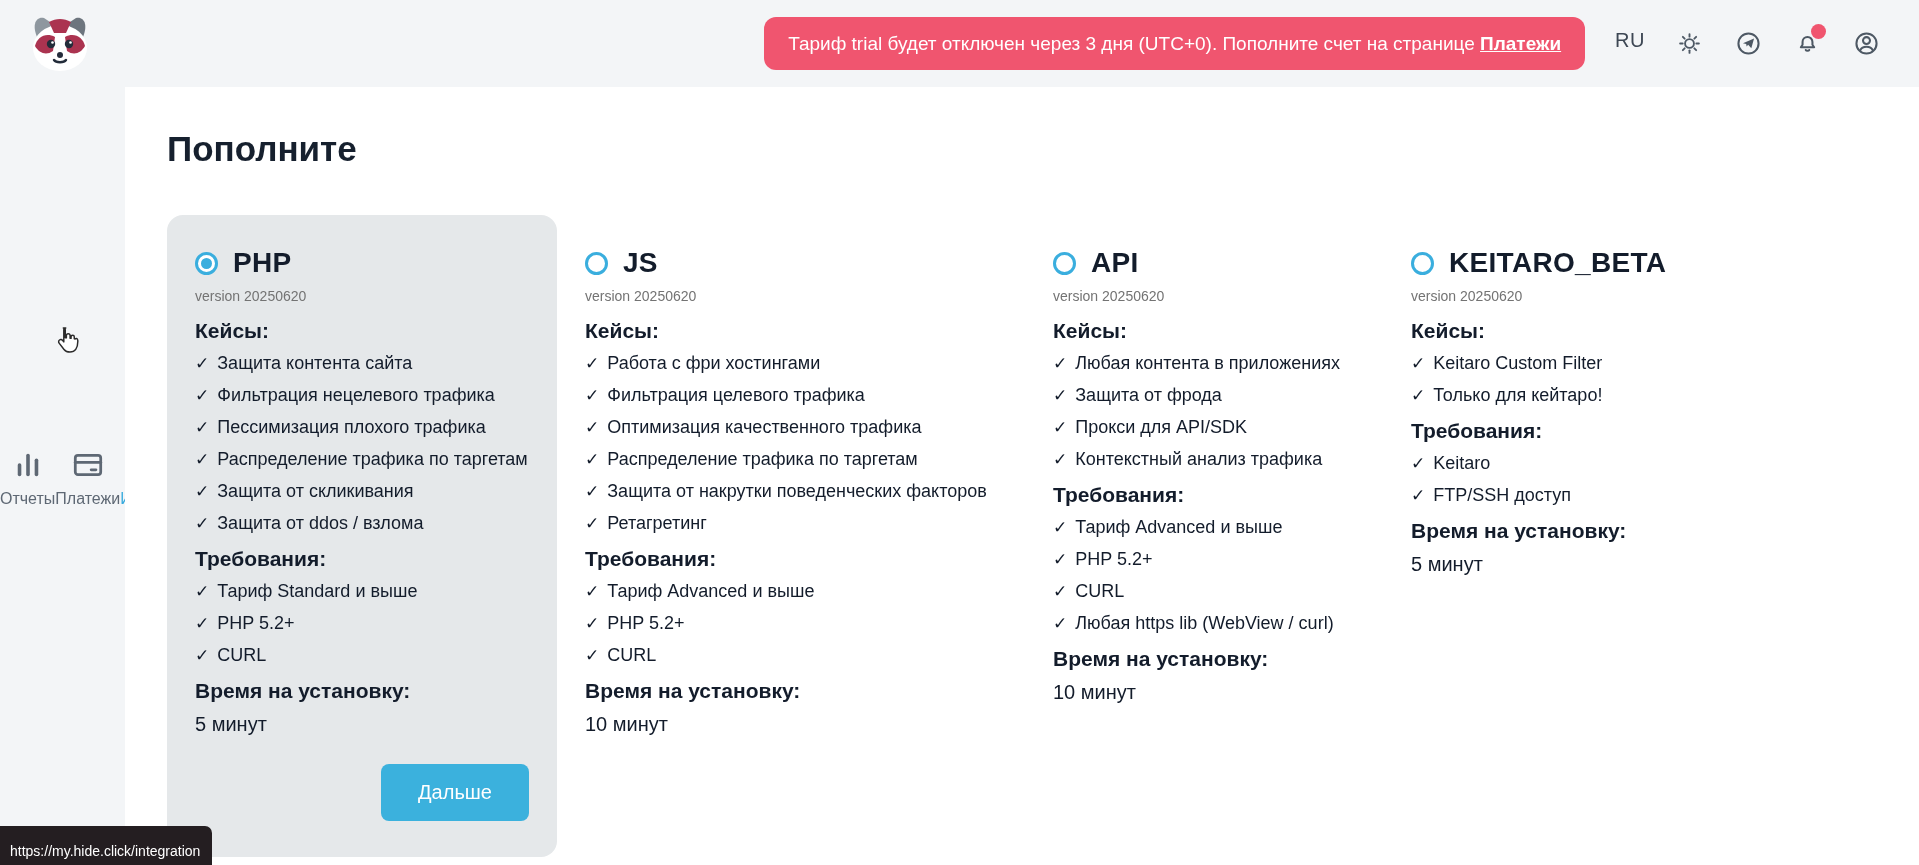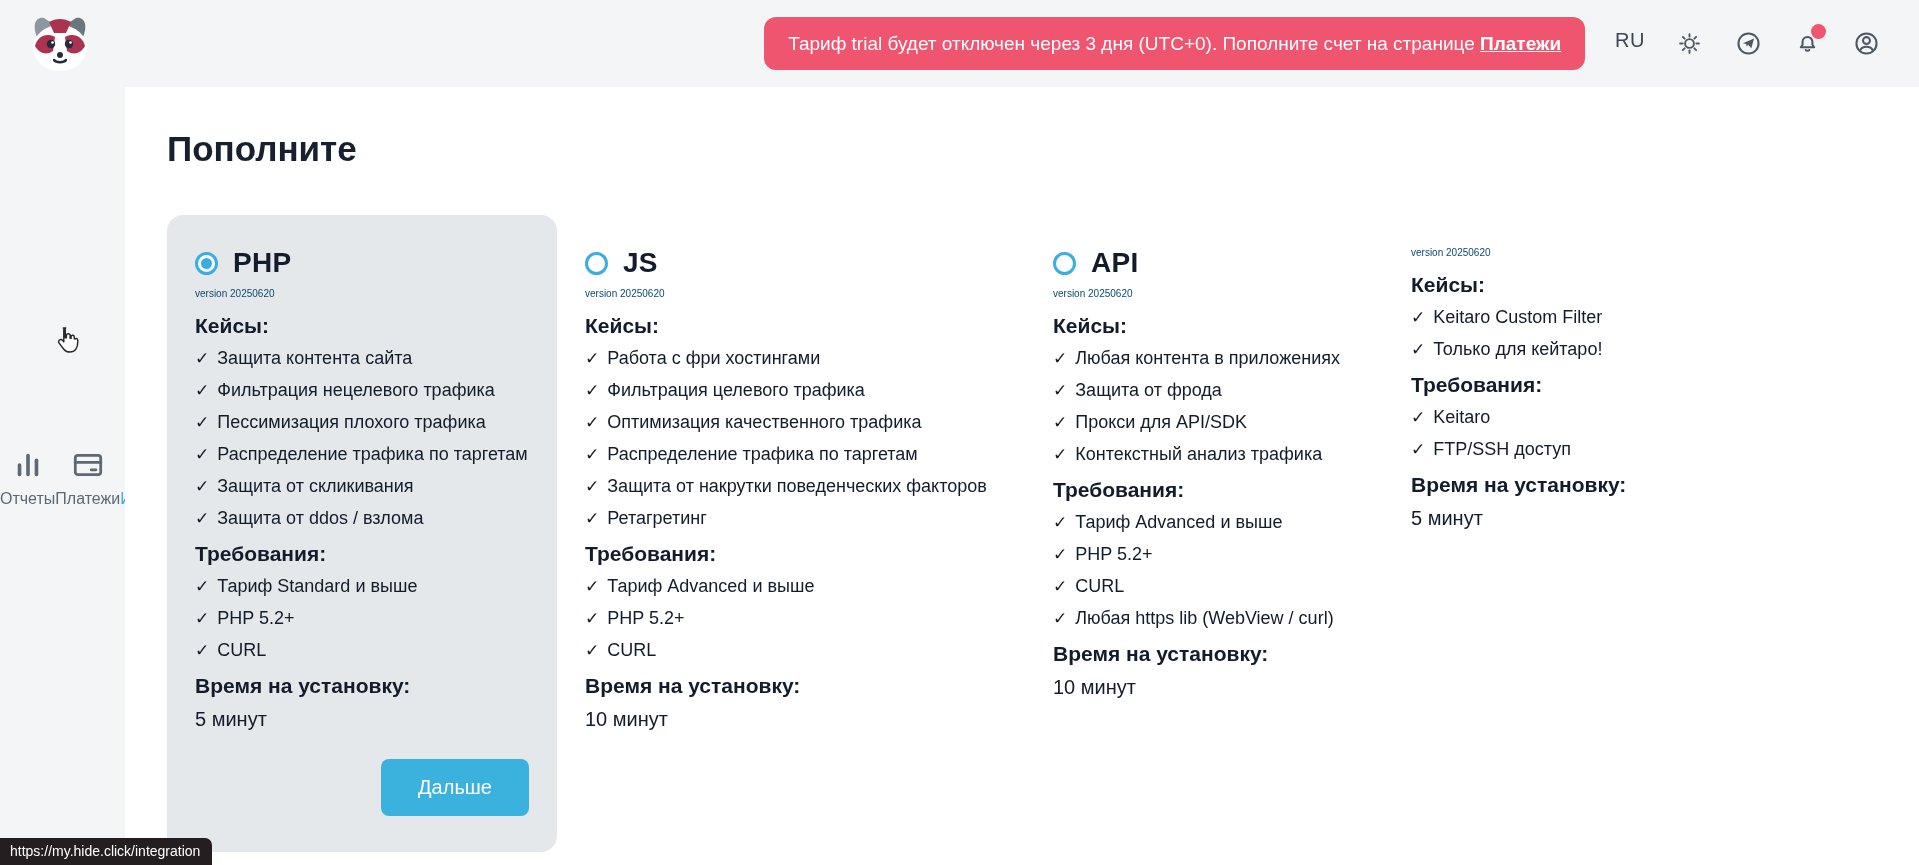--- a/index.html
+++ b/index.html
@@ -69,21 +69,21 @@
   .radio {
     width:23px; height:23px; border-radius:50%;
     border:3px solid #3aaede; background:#ffffff;
     position:relative; cursor:pointer; flex:0 0 auto;
   }
   .radio.selected::after {
     content:""; position:absolute; inset:3px;
     background:#3aaede; border-radius:50%;
   }
   .int-name { font-size:28px; font-weight:700; color:#131c2b; letter-spacing:.3px; }
-  .version { font-size:10px; color:#0c4a6e; margin-bottom:15px; }
+  .version { font-size:14px; color:#737373; margin-bottom:15px; }
   .section-h { font-size:21px; font-weight:700; margin:13px 0 10px 0; }
   .checklist { list-style:none; }
   .checklist li {
     font-size:18px; color:#131c2b;
     display:flex; gap:8px; align-items:baseline;
     margin-bottom:11px;
   }
   .ck { font-size:17px; flex:0 0 auto; }
   .time-value { font-size:20px; margin-top:2px; }
   .next-btn {
@@ -94,21 +94,21 @@
     font-size:20px; padding:17px 37px; cursor:pointer;
   }
   
   .cursor {
     position:absolute; left:52px; top:325px;
     width:30px; height:32px; pointer-events:none; z-index:50;
   }
   .status-tip {
     position:absolute; left:0; bottom:0; z-index:60;
     background:#241e21; color:#ffffff;
-    font-size:14px; padding:5px 12px 6px 10px;
+    font-size:14px; padding:17px 12px 6px 10px;
     border-radius:0 7px 0 0;
     white-space:nowrap;
   }
 </style>
 </head>
 <body>
 
 <div class="header">
   <div class="logo">
     <svg viewBox="0 0 76 62">
@@ -361,20 +361,24 @@
         <li>
             <span class="ck">✓</span>
             <span>Любая https lib (WebView / curl)</span>
           </li>
       </ul>
       <div class="section-h">Время на установку:</div>
       <div class="time-value">10 минут</div>
     </div>
 
     <div class="col col-keitaro">
+      <div class="head-row">
+        <span class="radio"></span>
+        <span class="int-name">KEITARO_BETA</span>
+      </div>
       <div class="version">version 20250620</div>
       <div class="section-h">Кейсы:</div>
       <ul class="checklist">
         <li>
             <span class="ck">✓</span>
             <span>Keitaro Custom Filter</span>
           </li>
         <li>
             <span class="ck">✓</span>
             <span>Только для кейтаро!</span>

